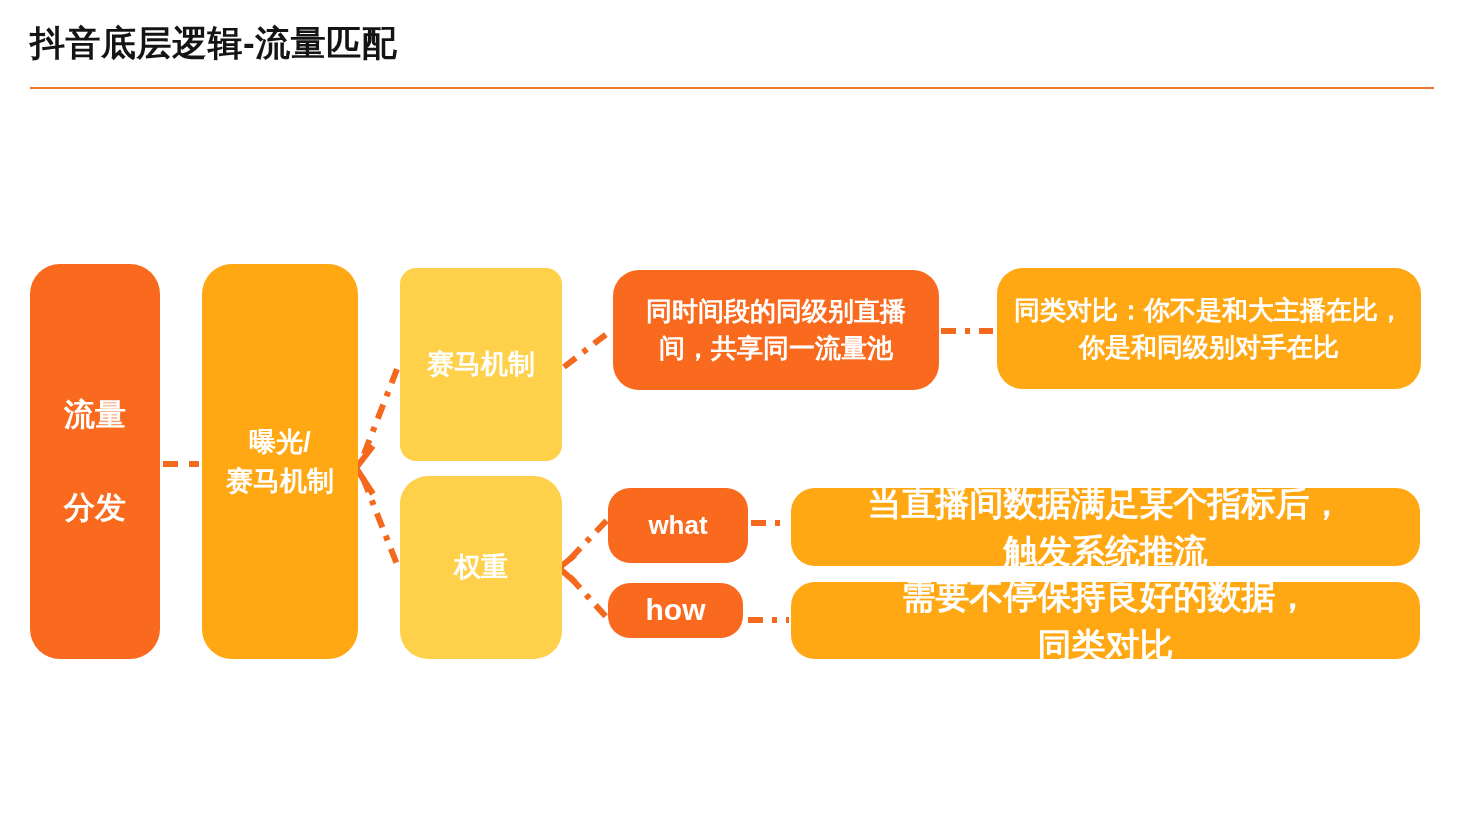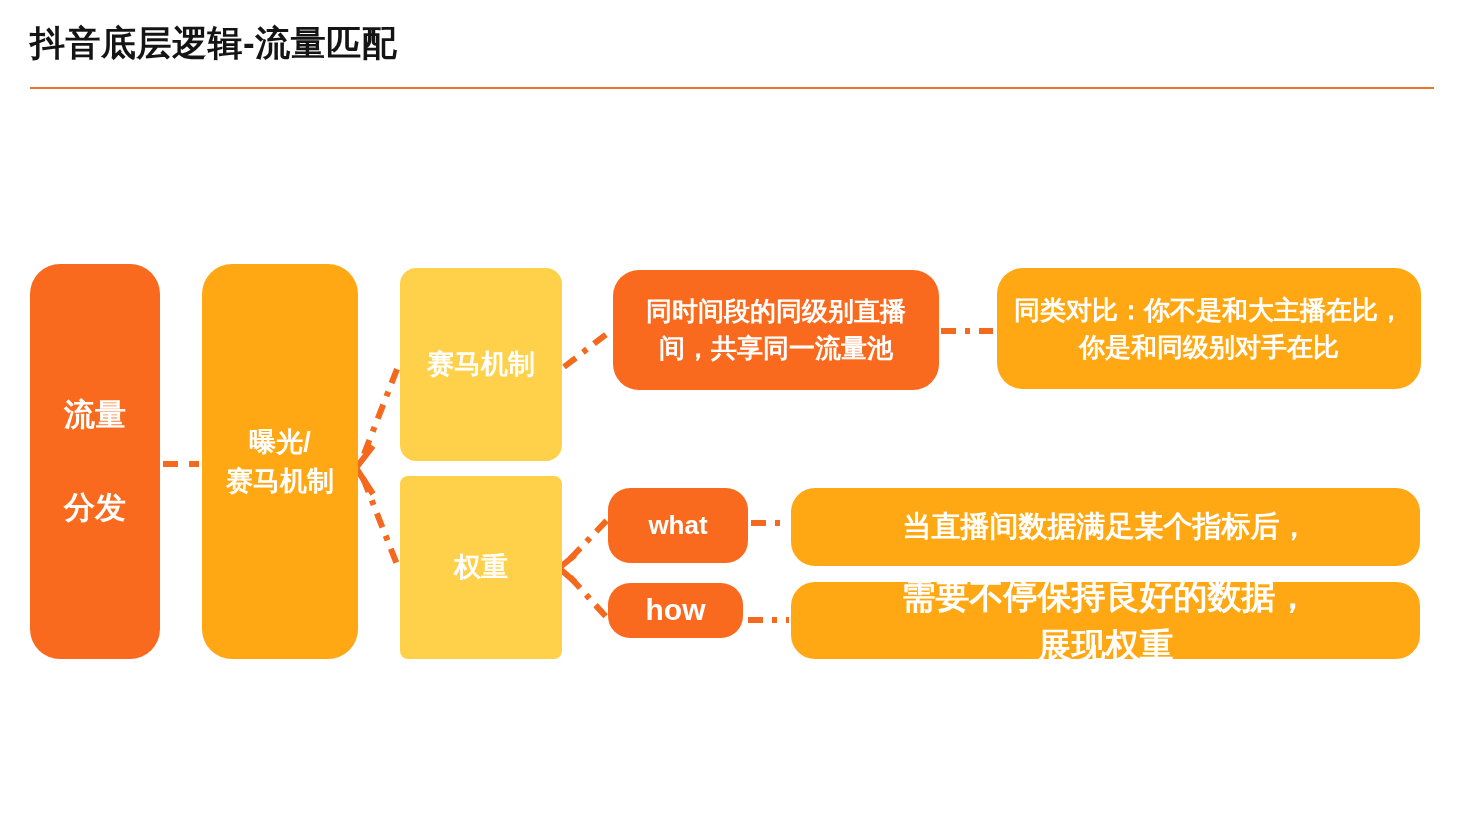--- a/index.html
+++ b/index.html
@@ -54,26 +54,26 @@
     line-height: 1.42;
     box-sizing: border-box;
   }
   .deep   { background: #f96a1e; }
   .orange { background: #ffa813; }
   .yellow { background: #ffd04a; }
 
   .n-root        { left: 30px;  top: 264px; width: 130px; height: 395px; border-radius: 30px; font-size: 31px; gap: 48px; }
   .n-exposure    { left: 202px; top: 264px; width: 156px; height: 395px; border-radius: 30px; font-size: 27px; }
   .n-racing      { left: 400px; top: 268px; width: 162px; height: 193px; border-radius: 16px; font-size: 27px; }
-  .n-weight      { left: 400px; top: 476px; width: 162px; height: 183px; border-radius: 8px; font-size: 27px; }
+  .n-weight      { left: 400px; top: 476px; width: 162px; height: 183px; border-radius: 28px; font-size: 27px; }
   .n-same-time   { left: 613px; top: 270px; width: 326px; height: 120px; border-radius: 26px; font-size: 26px; }
   .n-same-class  { left: 997px; top: 268px; width: 424px; height: 121px; border-radius: 26px; font-size: 26px; }
   .n-what        { left: 608px; top: 488px; width: 140px; height: 75px;  border-radius: 22px; font-size: 26px; }
   .n-how         { left: 608px; top: 583px; width: 135px; height: 55px;  border-radius: 22px; font-size: 30px; }
-  .n-what-detail { left: 791px; top: 488px; width: 629px; height: 78px;  border-radius: 24px; font-size: 29px; }
+  .n-what-detail { left: 791px; top: 488px; width: 629px; height: 78px;  border-radius: 24px; font-size: 34px; }
   .n-how-detail  { left: 791px; top: 582px; width: 629px; height: 77px;  border-radius: 24px; font-size: 34px; }
 
   .ln { display: block; }
 </style>
 </head>
 <body>
 
 <div class="canvas">
 
   <h1 class="page-title">抖音底层逻辑-流量匹配</h1>
@@ -135,20 +135,21 @@
   <div class="node deep n-what">
     <span class="ln">what</span>
   </div>
 
   <div class="node deep n-how">
     <span class="ln">how</span>
   </div>
 
   <div class="node orange n-what-detail">
     <span class="ln">当直播间数据满足某个指标后，</span>
+    <span class="ln">触发系统推流</span>
   </div>
 
   <div class="node orange n-how-detail">
     <span class="ln">需要不停保持良好的数据，</span>
-    <span class="ln">展现权重</span>
+    <span class="ln">同类对比</span>
   </div>
 
 </div>
 
 </body></html>

